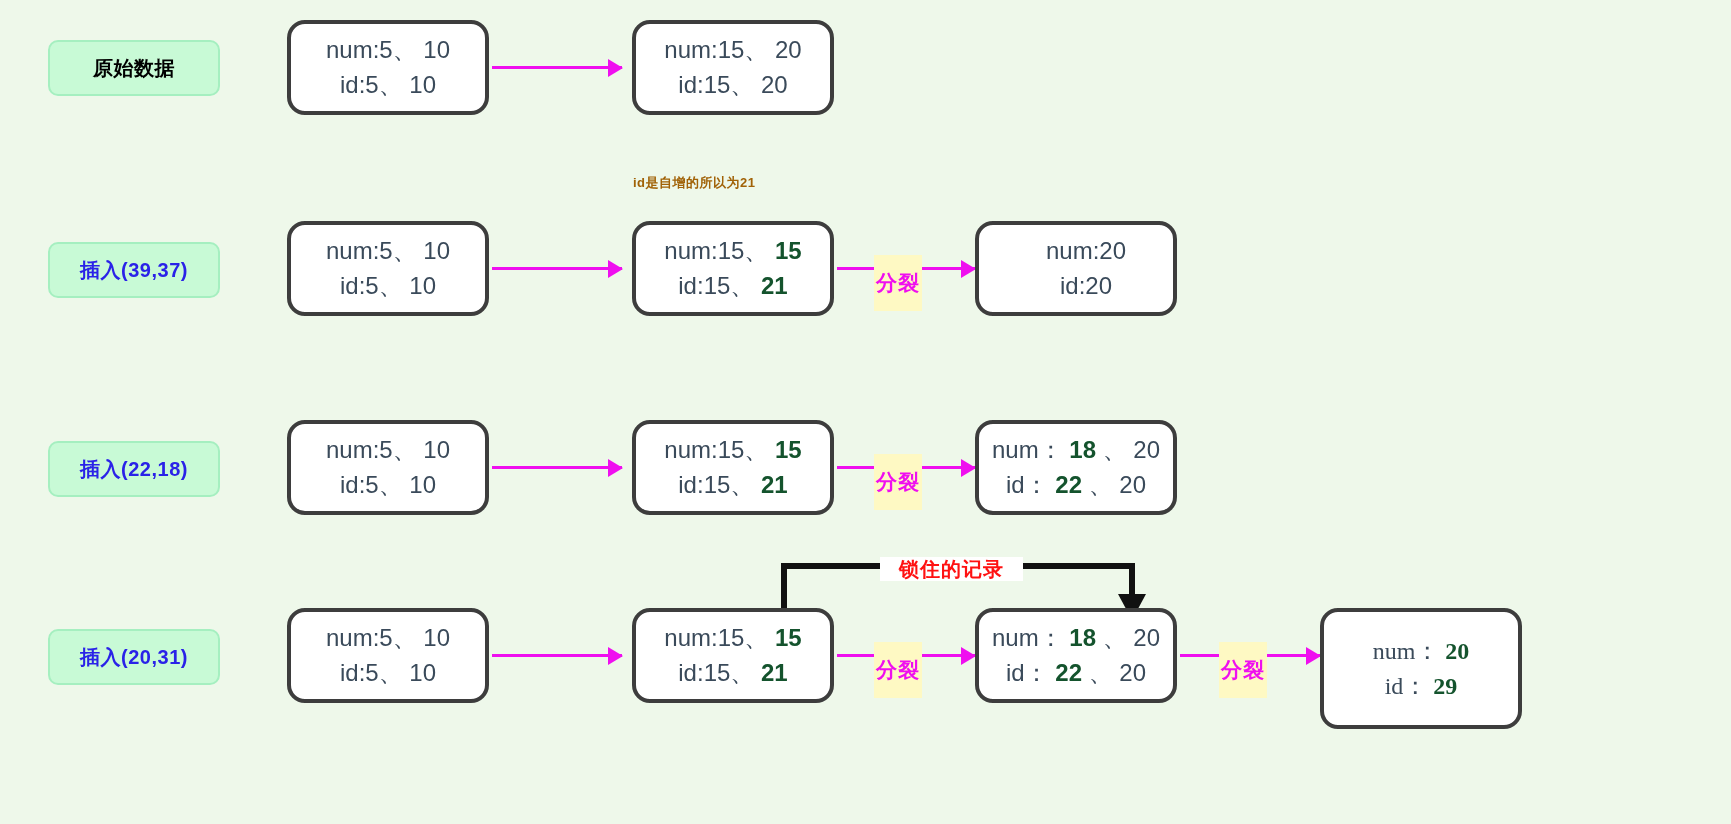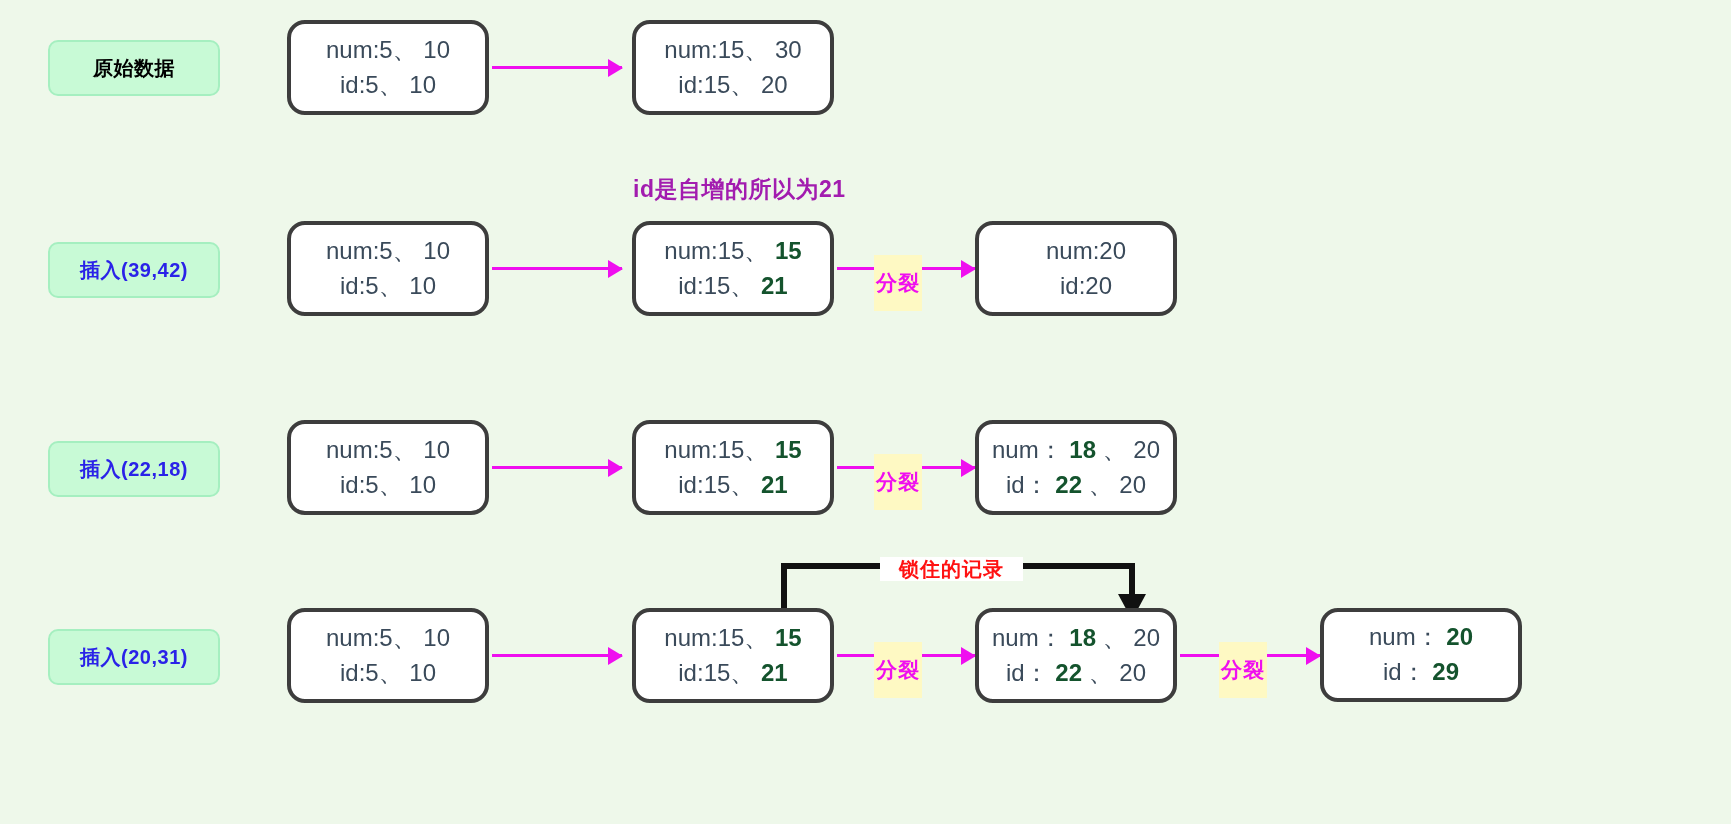--- a/index.html
+++ b/index.html
@@ -81,22 +81,22 @@
     font-weight: 700;
     letter-spacing: 1px;
     padding: 16px 2px;
     white-space: nowrap;
     line-height: 1.15;
   }
 
   
   .note-blue {
     position: absolute;
-    color: #a21caf;
-    font-size: 23px;
+    color: #a16207;
+    font-size: 13px;
     font-weight: 700;
     letter-spacing: 0.5px;
     white-space: nowrap;
   }
 
   
   .lock-svg { position: absolute; overflow: visible; }
   .lock-tag {
     position: absolute;
     color: #ff1111;
@@ -119,28 +119,28 @@
   </div>
 
   <div class="node" style="left:287px; top:20px; width:202px; height:95px;">
     <span class="line">num:5、 10</span>
     <span class="line">id:5、 10</span>
   </div>
 
   <div class="conn" style="left:492px; top:66px; width:130px;"></div>
 
   <div class="node" style="left:632px; top:20px; width:202px; height:95px;">
-    <span class="line">num:15、 30</span>
+    <span class="line">num:15、 20</span>
     <span class="line">id:15、 20</span>
   </div>
 
   <div class="note-blue" style="left:633px; top:174px;">id是自增的所以为21</div>
 
   <div class="row-label blue" style="left:48px;  top:242px; width:172px; height:56px;">
-    <span>插入(39,42)</span>
+    <span>插入(39,37)</span>
   </div>
 
   <div class="node" style="left:287px; top:221px; width:202px; height:95px;">
     <span class="line">num:5、 10</span>
     <span class="line">id:5、 10</span>
   </div>
 
   <div class="conn" style="left:492px; top:267px; width:130px;"></div>
 
   <div class="node" style="left:632px; top:221px; width:202px; height:95px;">
@@ -240,21 +240,21 @@
     <span class="line">
       <span>id：</span>
       <span class="hot">22</span>
       <span>、 20</span>
     </span>
   </div>
 
   <div class="conn" style="left:1180px; top:654px; width:140px;"></div>
   <div class="split-tag" style="left:1219px; top:642px;">分裂</div>
 
-  <div class="node" style="left:1320px; top:608px; width:202px; height:94px;">
+  <div class="node" style="left:1320px; top:608px; width:202px; height:121px;font-family:Liberation Serif, serif;">
     <span class="line">
       <span>num：</span>
       <span class="hot">20</span>
     </span>
     <span class="line">
       <span>id：</span>
       <span class="hot">29</span>
     </span>
   </div>
 

